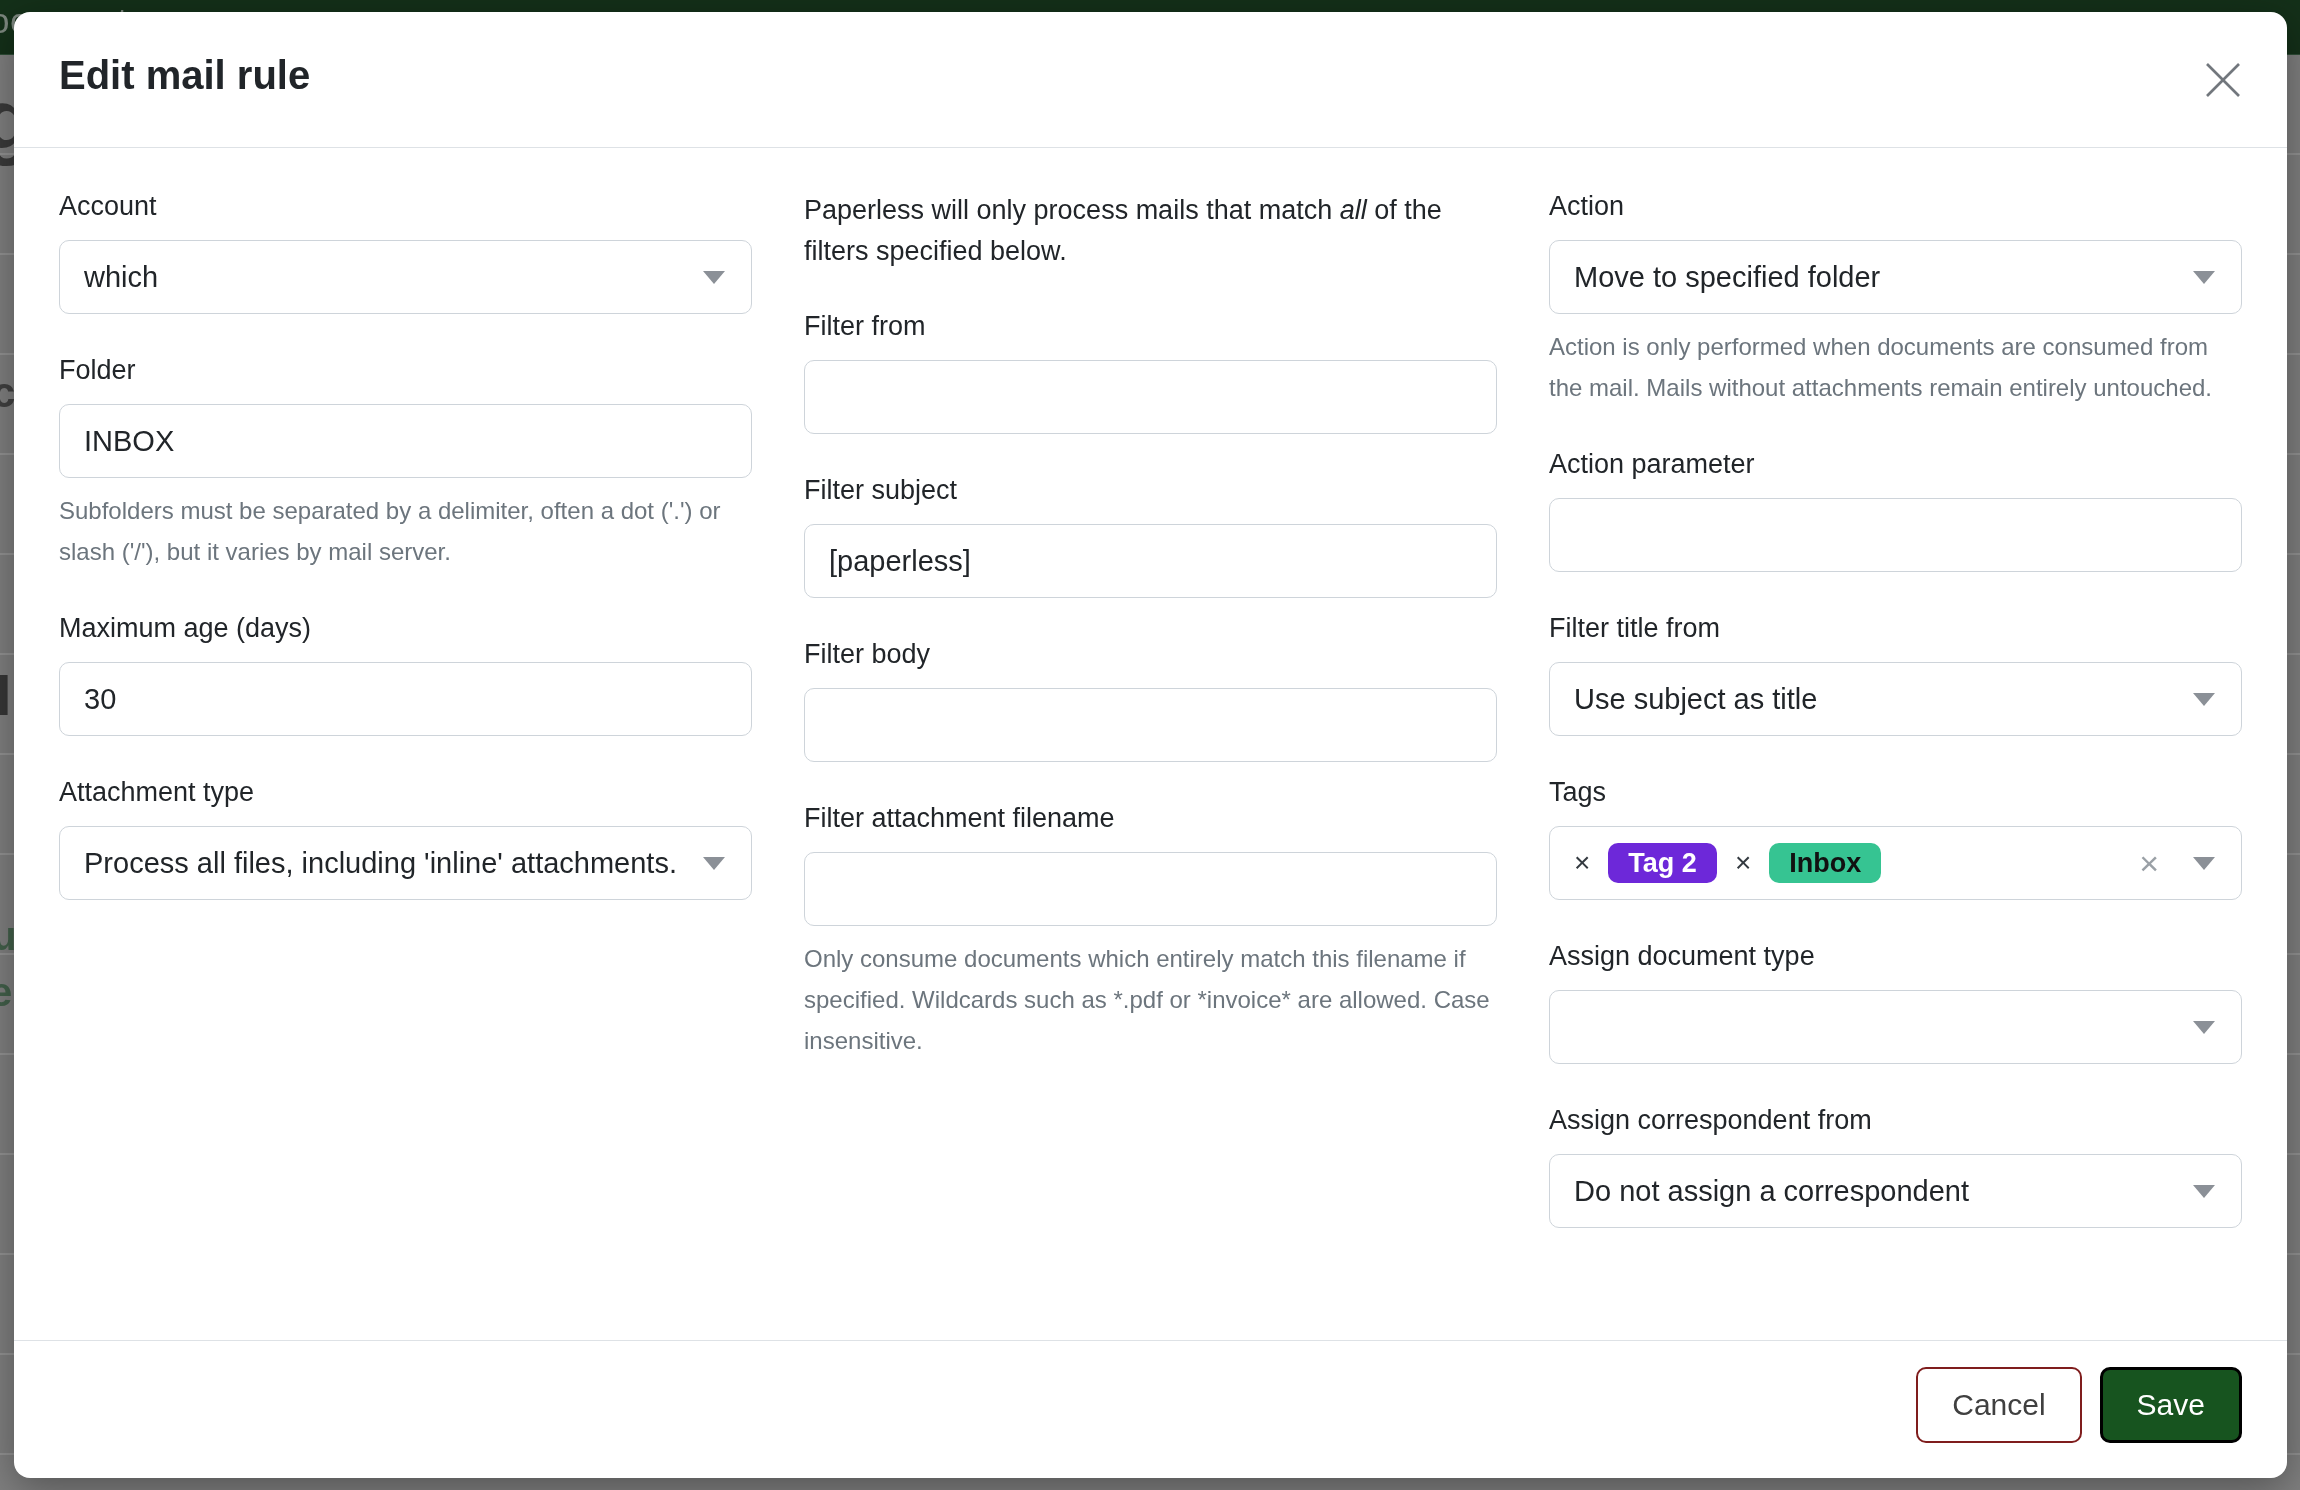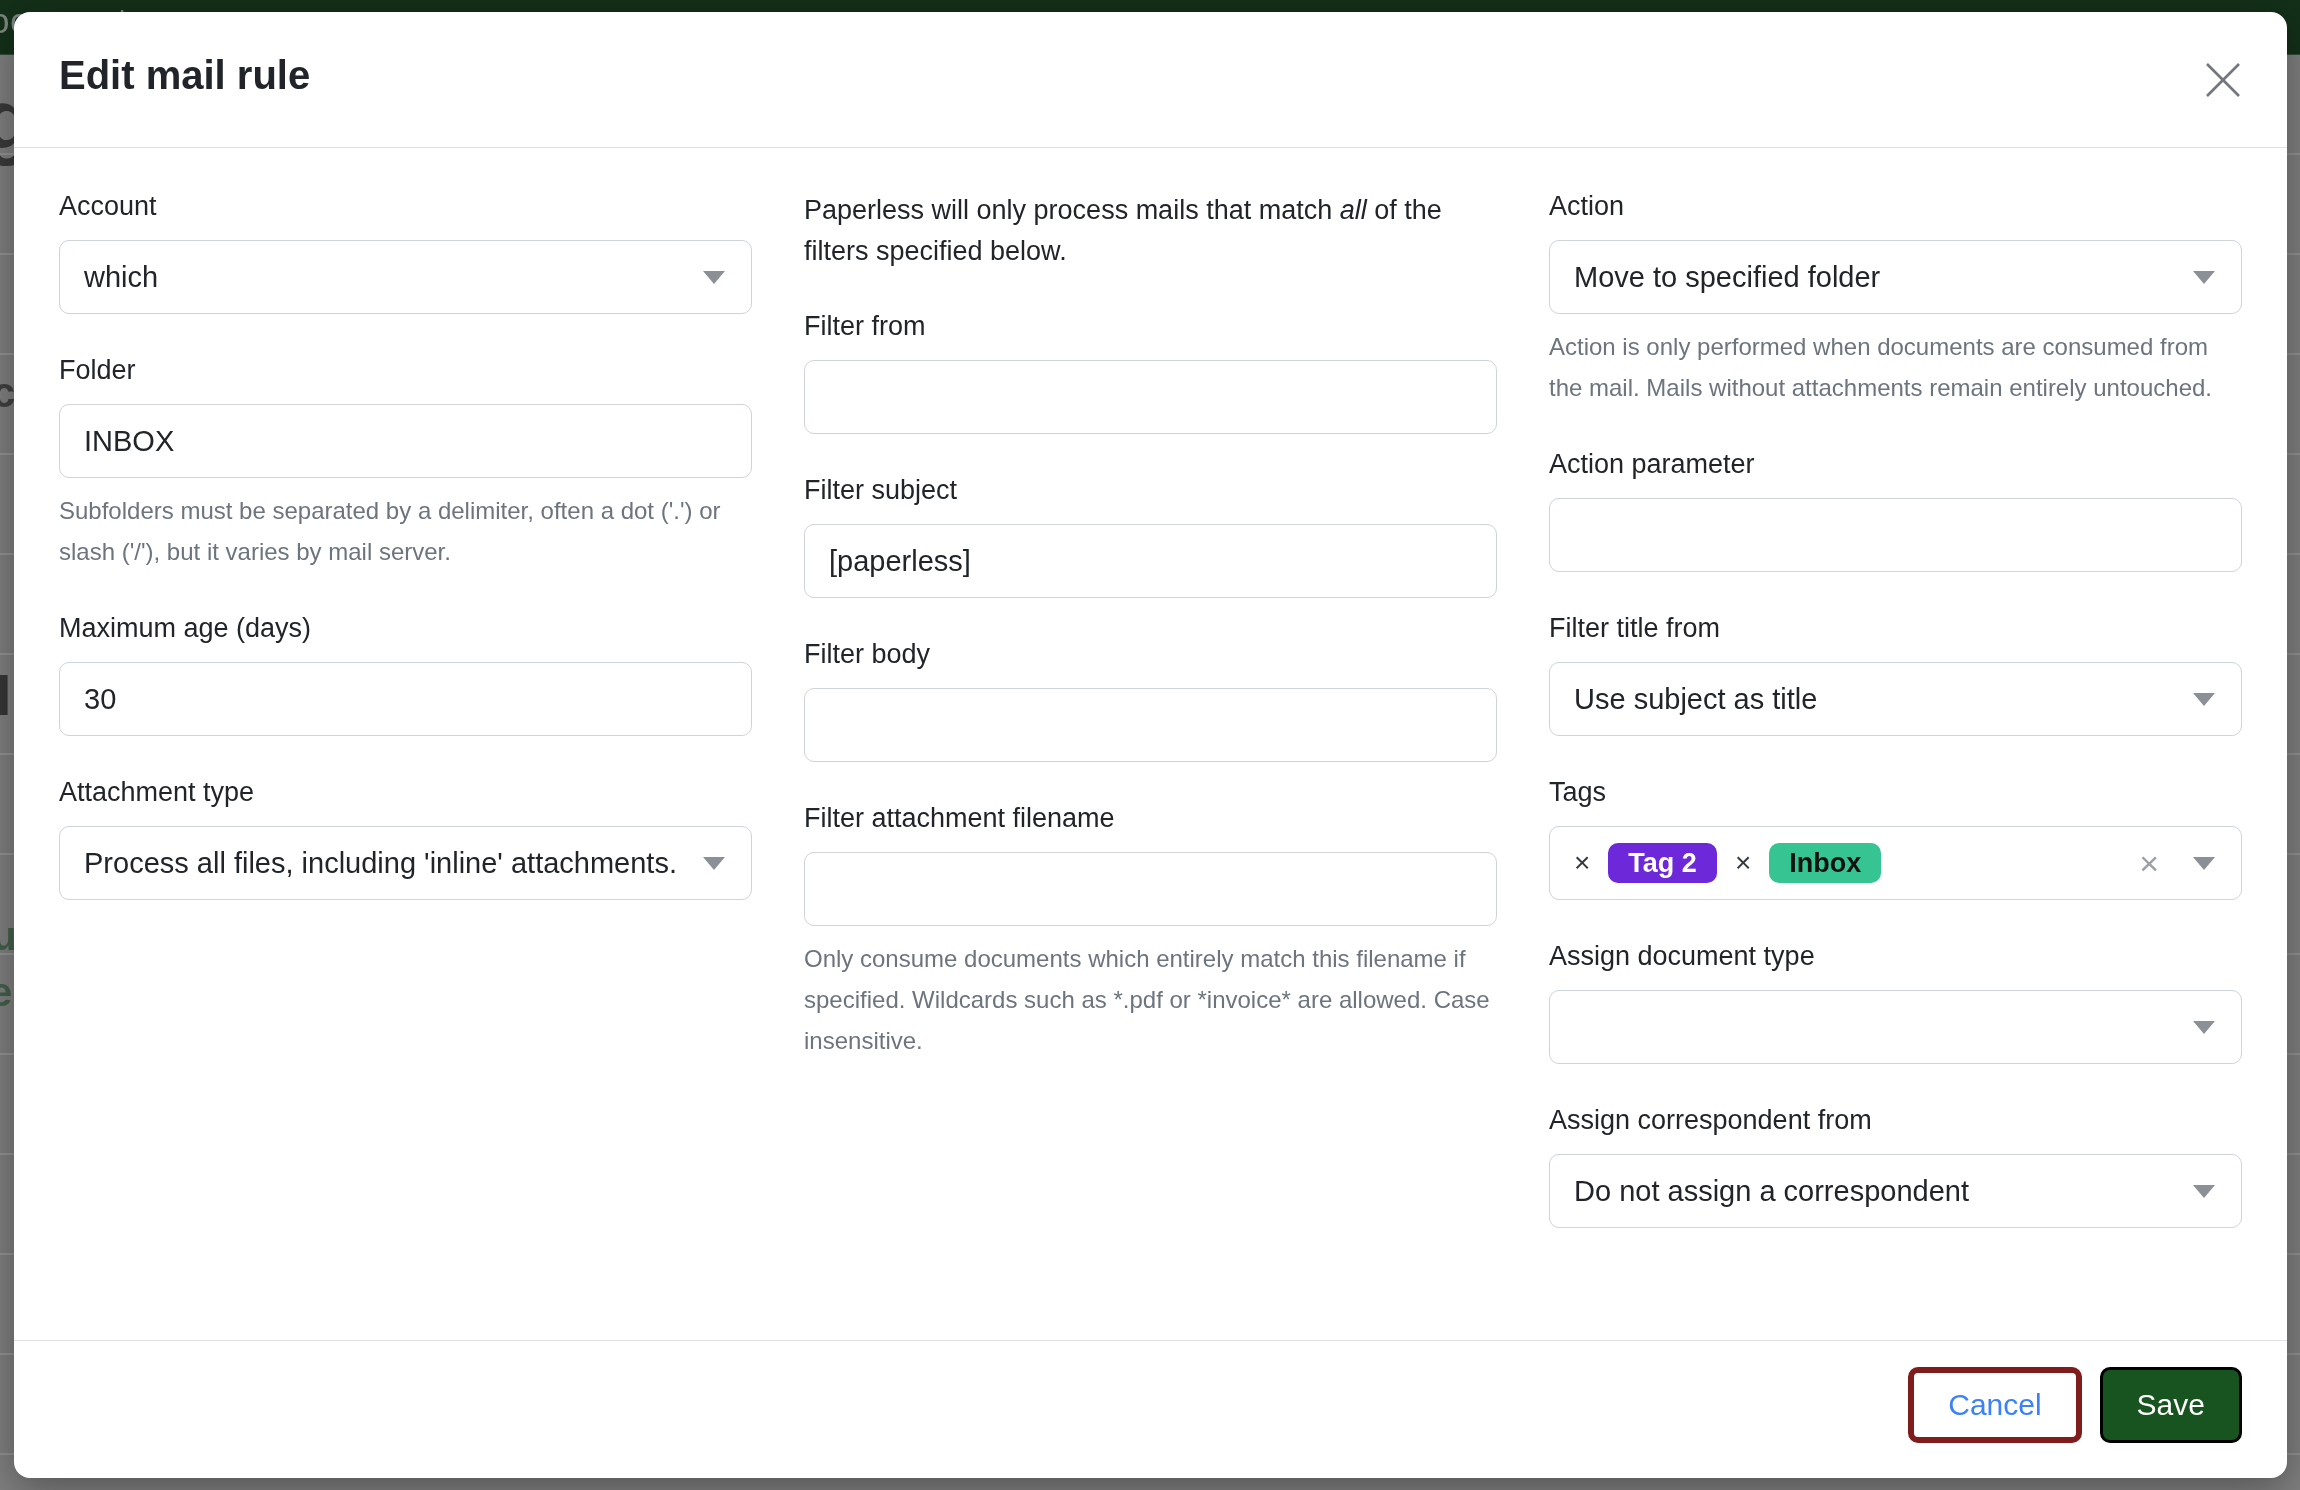--- a/index.html
+++ b/index.html
@@ -73,21 +73,21 @@
     position:absolute;right:82px;top:50%;transform:translateY(-50%);
     font-size:34px;color:#9aa0a6;line-height:1;
   }
   
   .modal-footer{
     flex:0 0 138px;border-top:1px solid #dee2e6;
     padding:26px 45px 0 45px;display:flex;justify-content:flex-end;align-items:flex-start;gap:18px;
   }
   .btn{height:76px;border-radius:10px;font-size:30px;padding:0 34px;cursor:pointer;
        font-family:"Liberation Sans", sans-serif;}
-  .btn-cancel{background:#fff;border:6px solid #7f1d1d;color:#3b82f6;}
+  .btn-cancel{background:#fff;border:2px solid #7f1d1d;color:#404040;}
   .btn-save{background:#17541f;border:3px solid #000000;color:#fff;}
 </style>
 </head>
 <body>
 
 <div id="screen">
 
   <div class="navbar">
     <span class="navbar-fragment">ocuments</span>
   </div>

